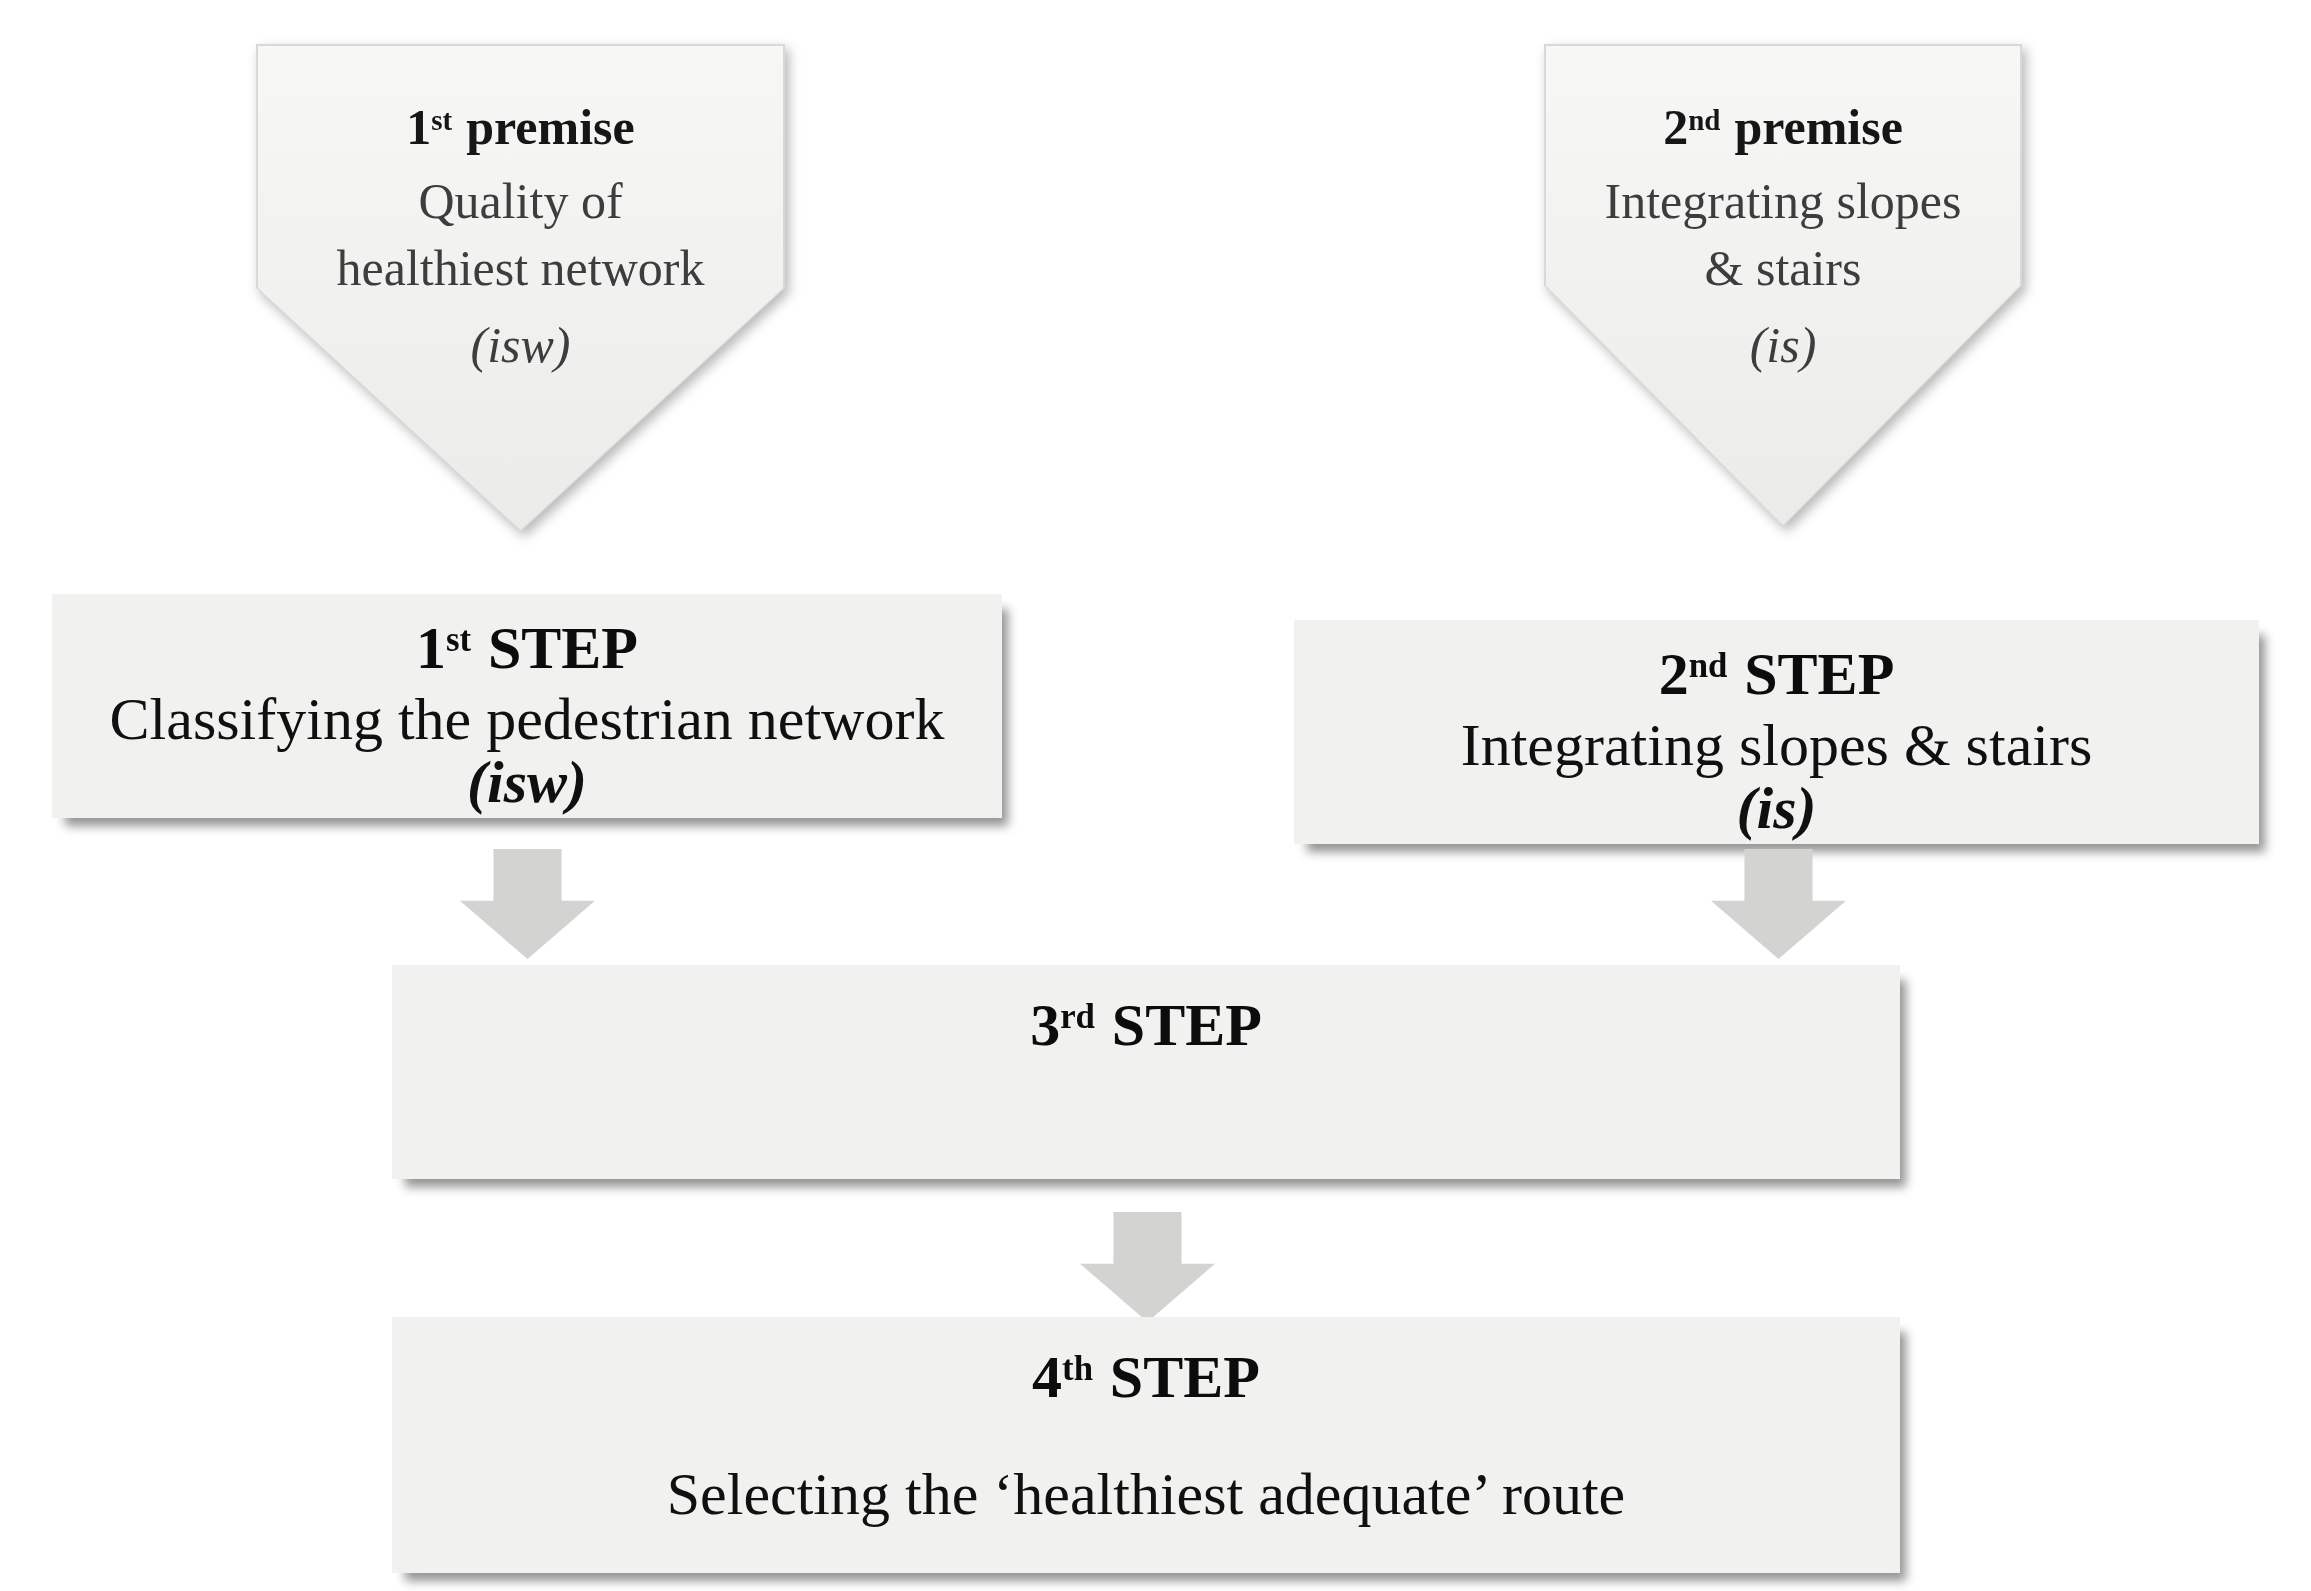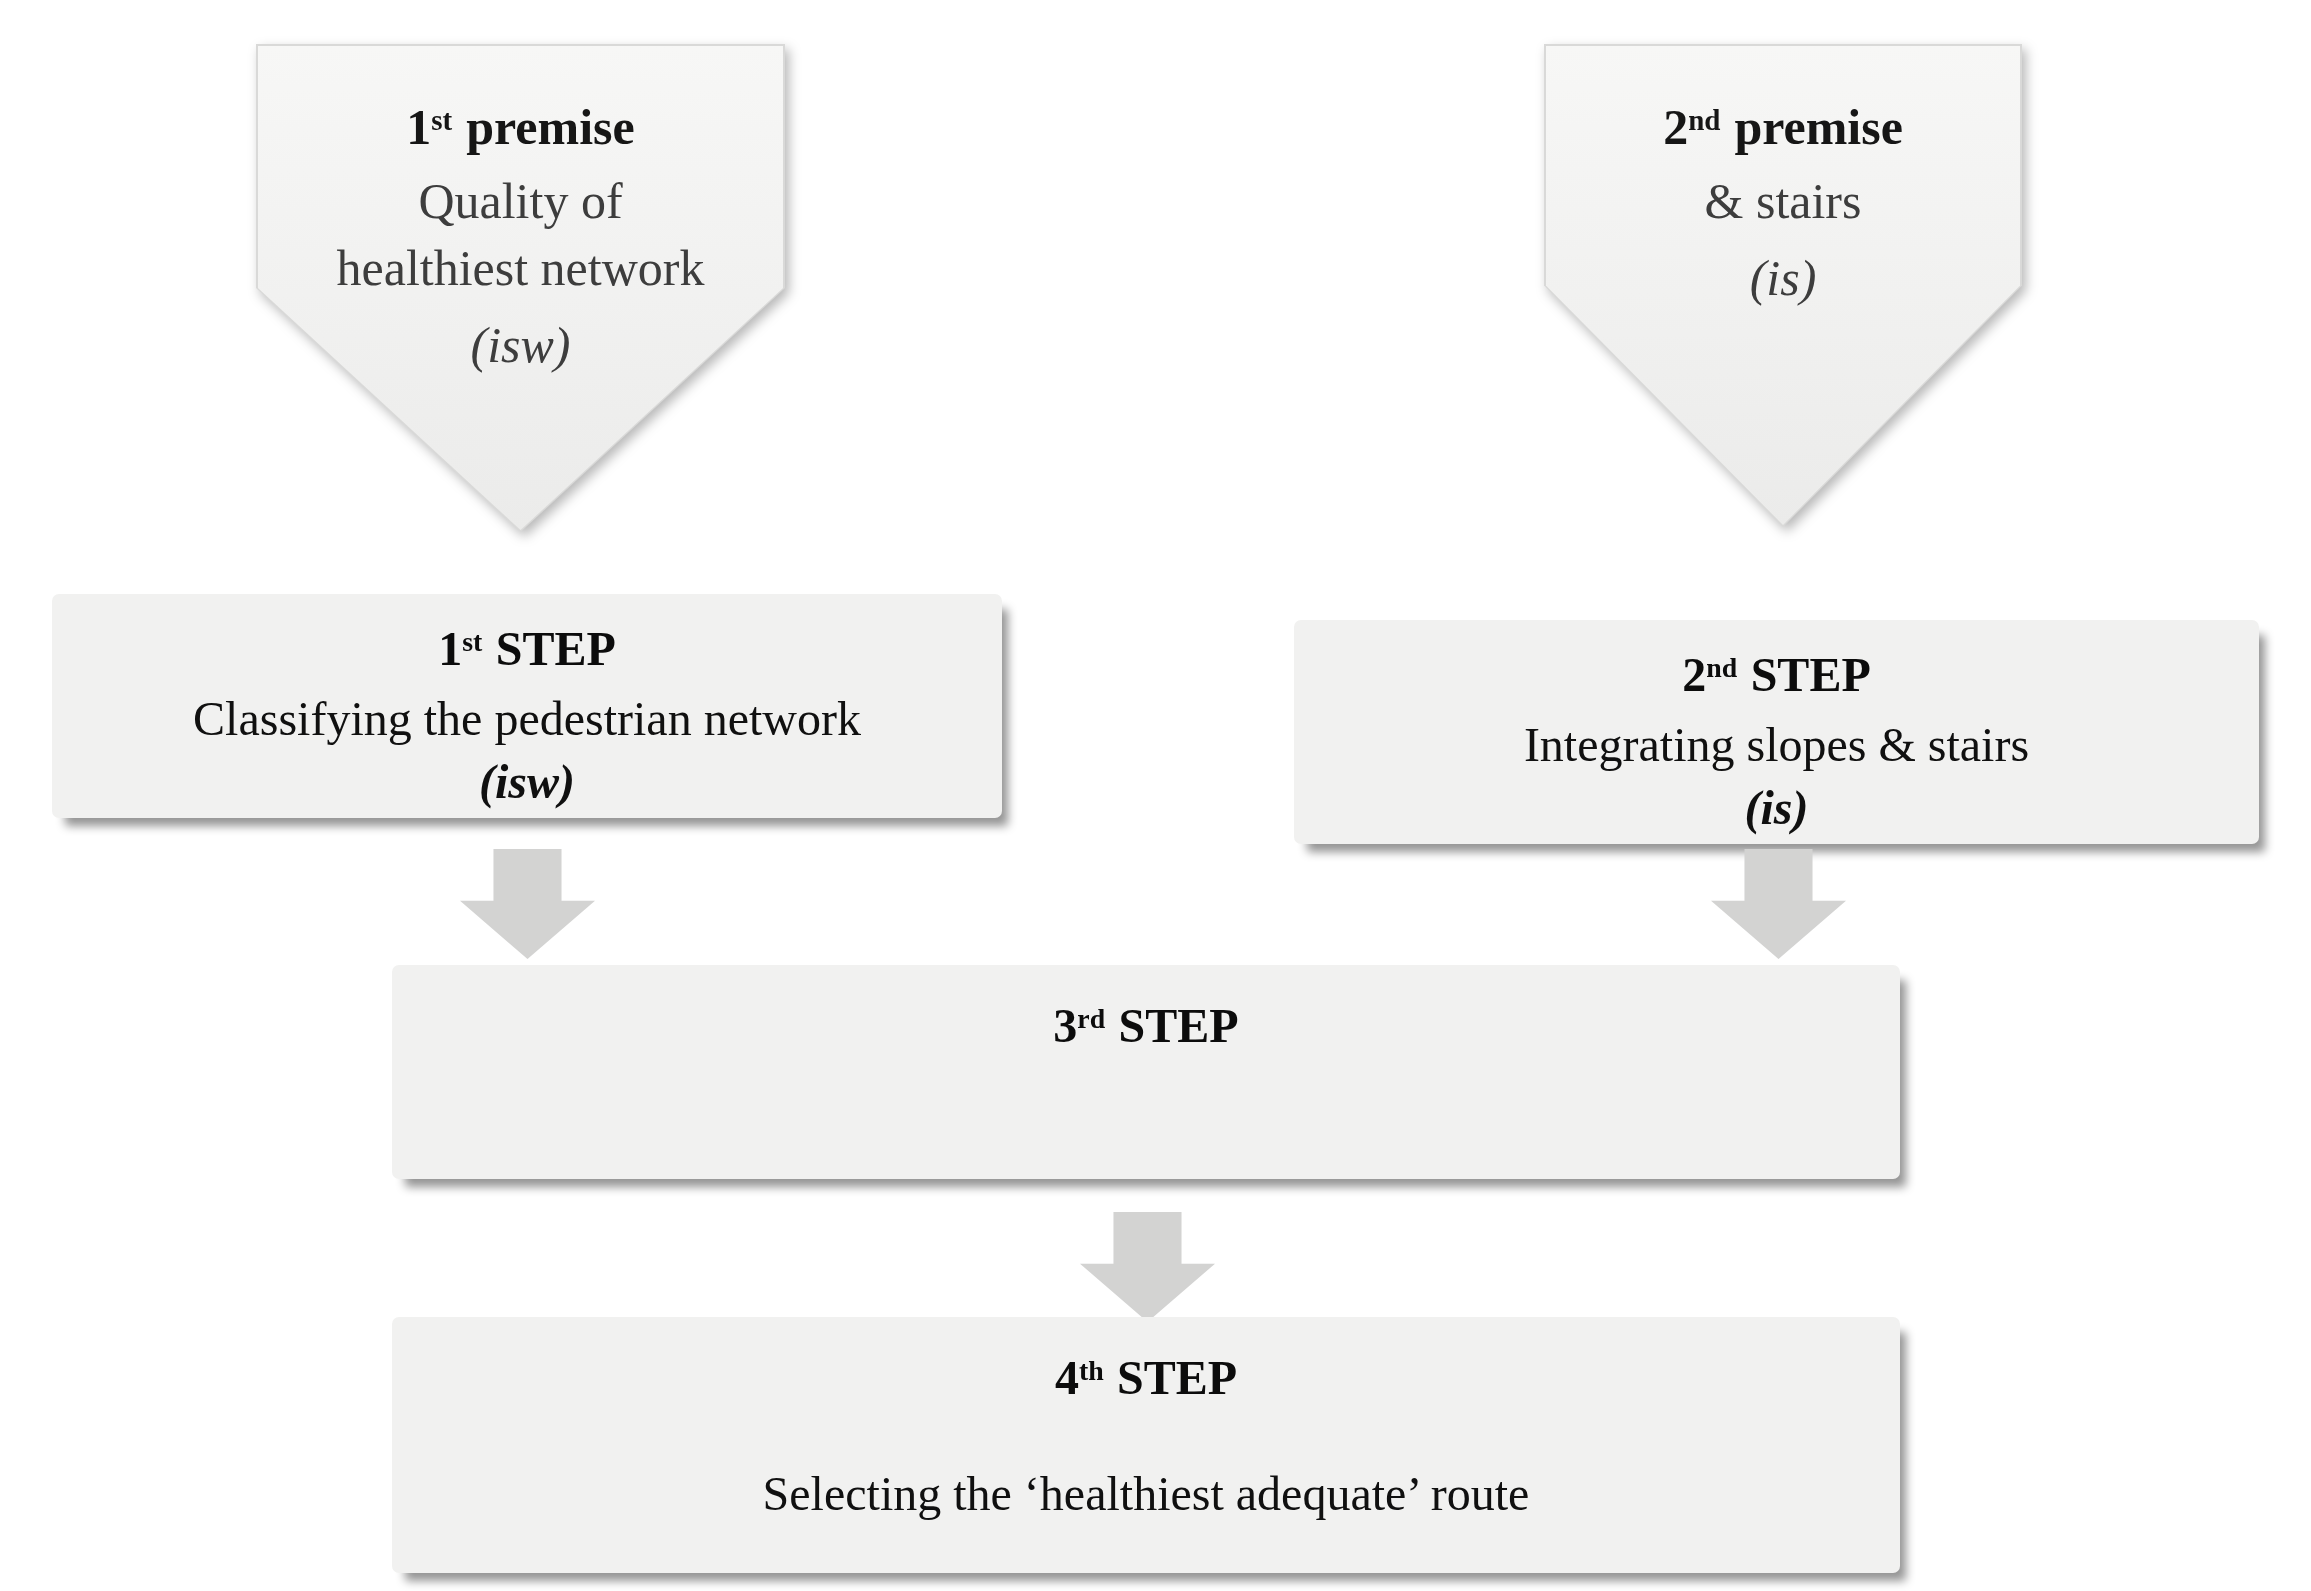--- a/index.html
+++ b/index.html
@@ -31,24 +31,23 @@
     color:#3d3d3d;
   }
   .pent-text .heading{font-weight:bold;color:#161616;}
   .code-line{font-style:italic;margin-top:9.6px;}
   
   .step-box{
     position:absolute;
     background:#f1f1f0;
     box-shadow:9.6px 11.5px 9.6px -3.8px rgba(0,0,0,0.42);
     text-align:center;
-    font-size:48px;
+    font-size:60px;
     line-height:63px;
     color:#101010;
-    border-radius:7px;
   }
   .step-box .heading{font-weight:bold;color:#0c0c0c;}
   .box-small{padding-top:23px;}
   .box-wide{padding-top:29px;}
   .box-wide .heading{margin-bottom:46px;}
   .bold-italic{font-weight:bold;font-style:italic;}
   .inline-code{font-style:italic;margin-left:0.28em;}
   .sup{font-size:58%;position:relative;top:-0.5em;}
   .label-gap{margin-left:0.28em;}
   
@@ -76,20 +75,21 @@
       <div class="code-line">(isw)</div>
     </div>
   </div>
 
   <div class="pentagon" style="left:1544px;top:44px;width:478px;height:483px;">
     <div class="pent-border">
       <div class="pent-fill"></div>
     </div>
     <div class="pent-text">
       <div class="heading"><span>2</span><span class="sup">nd</span><span class="label-gap">premise</span></div>
+      <div>Integrating slopes</div>
       <div>&amp; stairs</div>
       <div class="code-line">(is)</div>
     </div>
   </div>
 
   <div class="step-box box-small" style="left:52px;top:594px;width:950px;height:224px;box-sizing:border-box;">
     <div class="heading"><span>1</span><span class="sup">st</span><span class="label-gap">STEP</span></div>
     <div>Classifying the pedestrian network</div>
     <div class="bold-italic">(isw)</div>
   </div>

